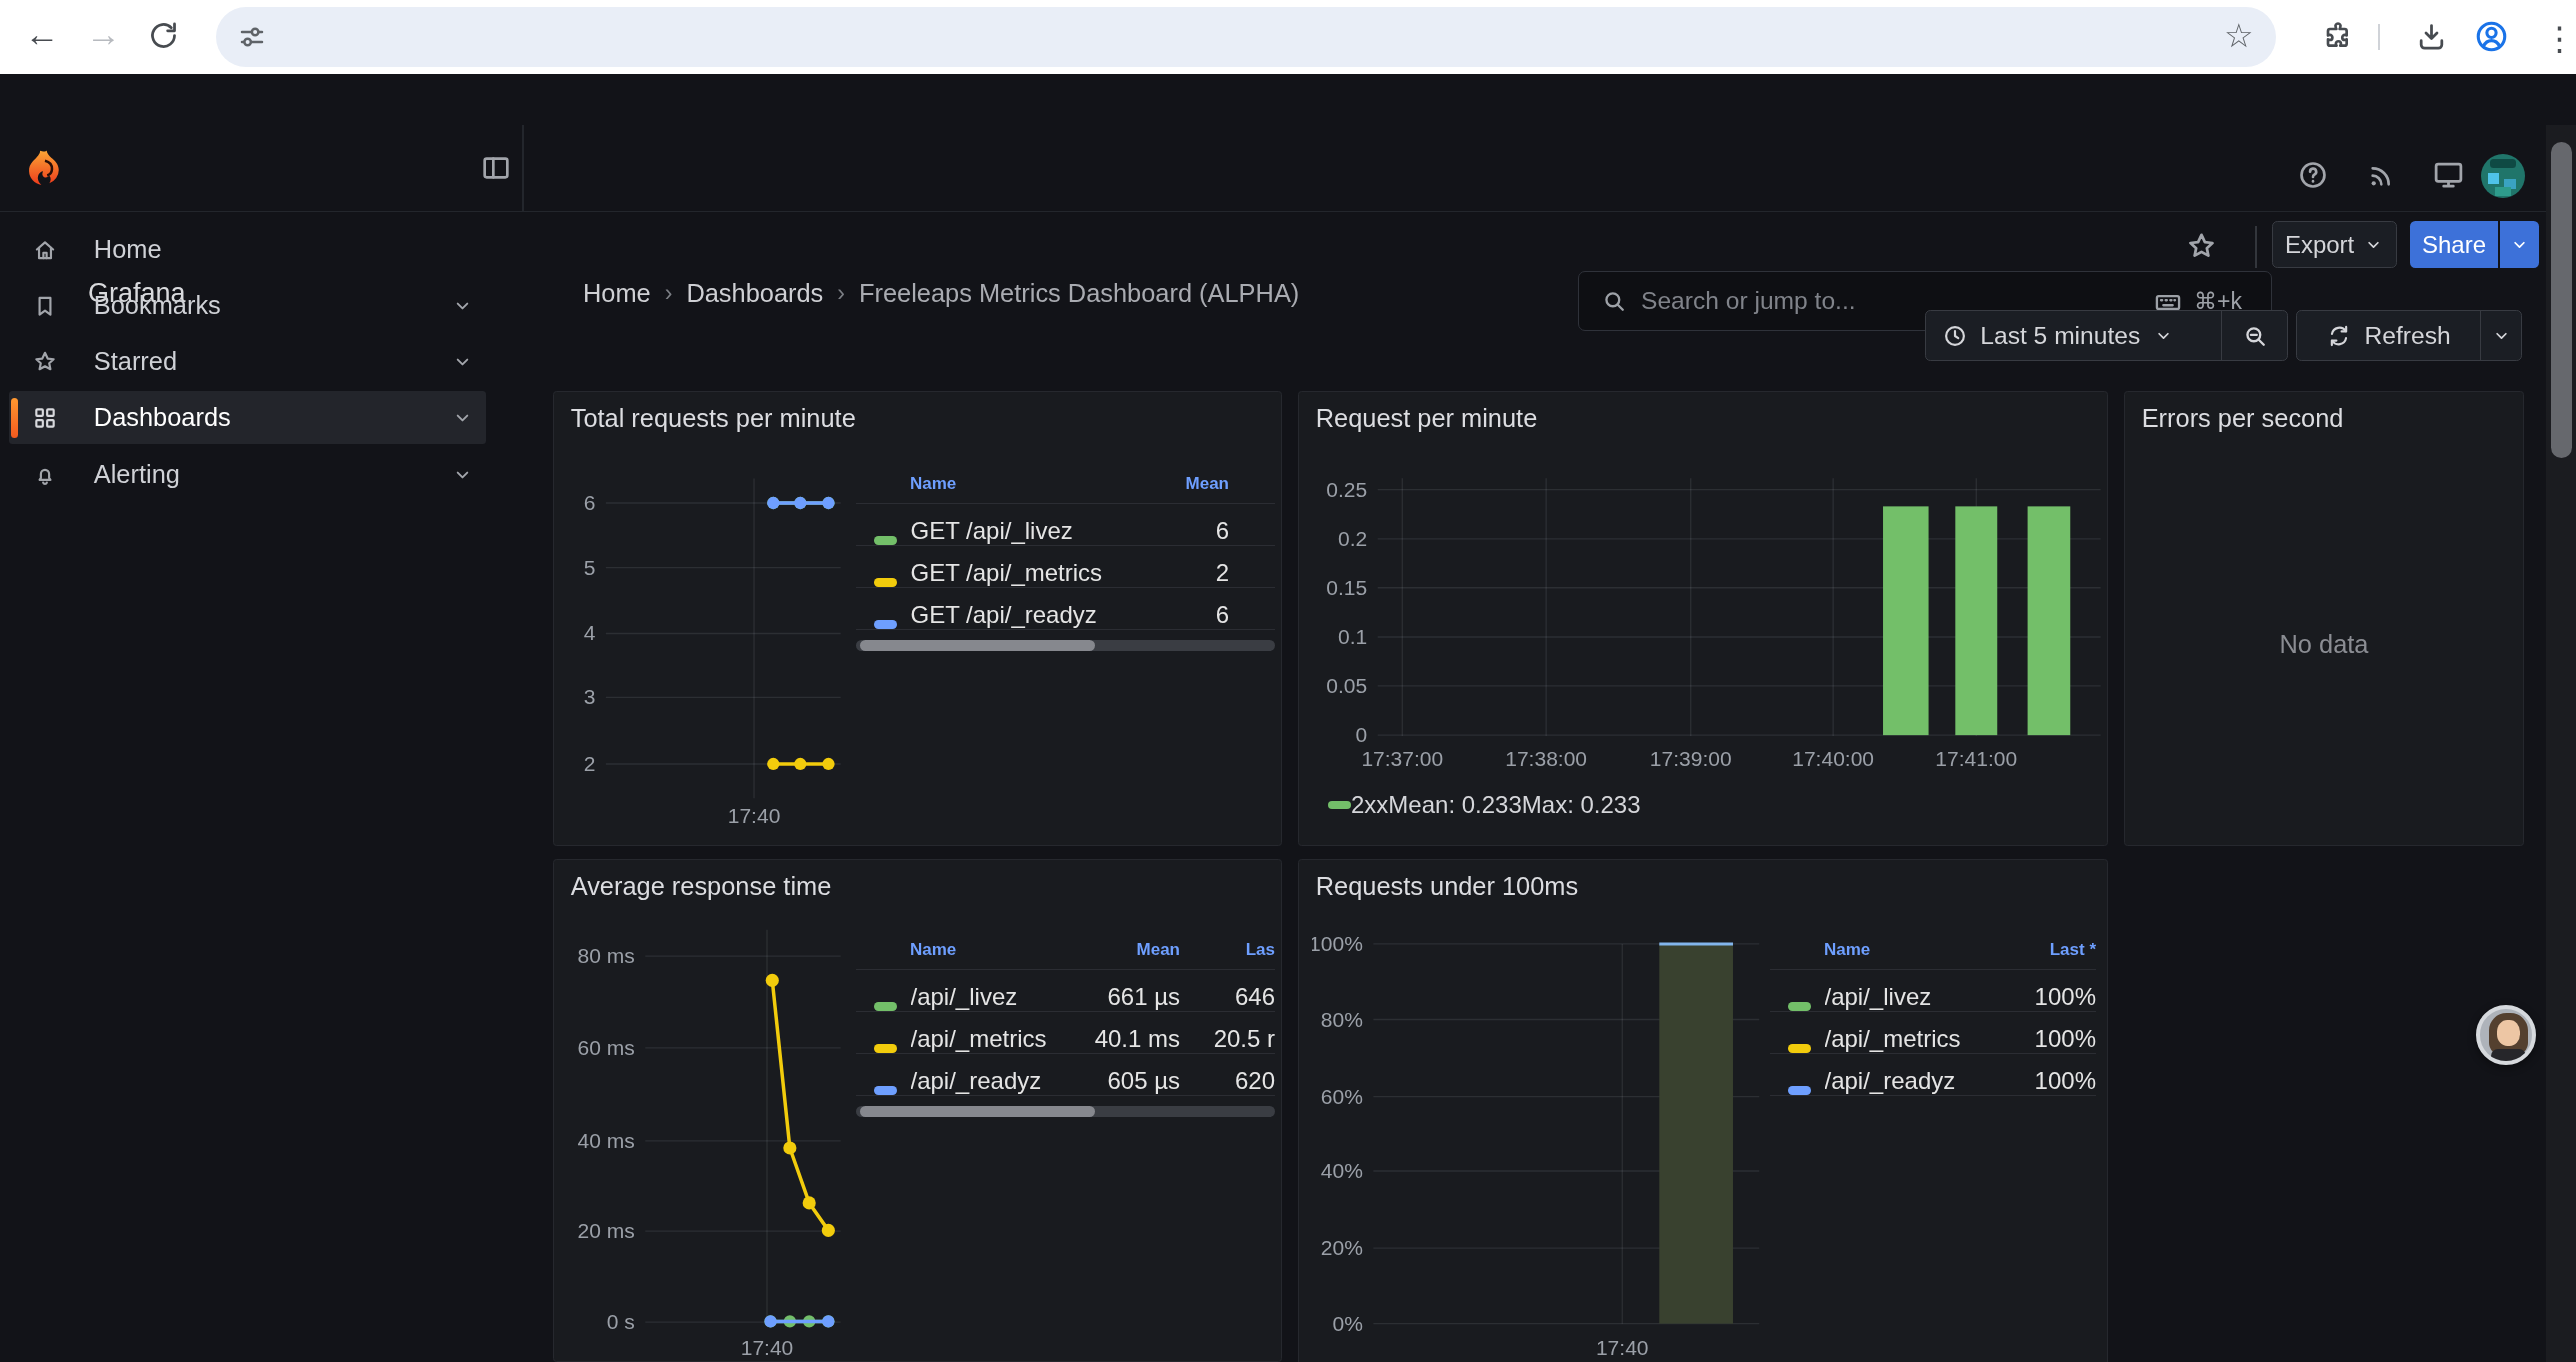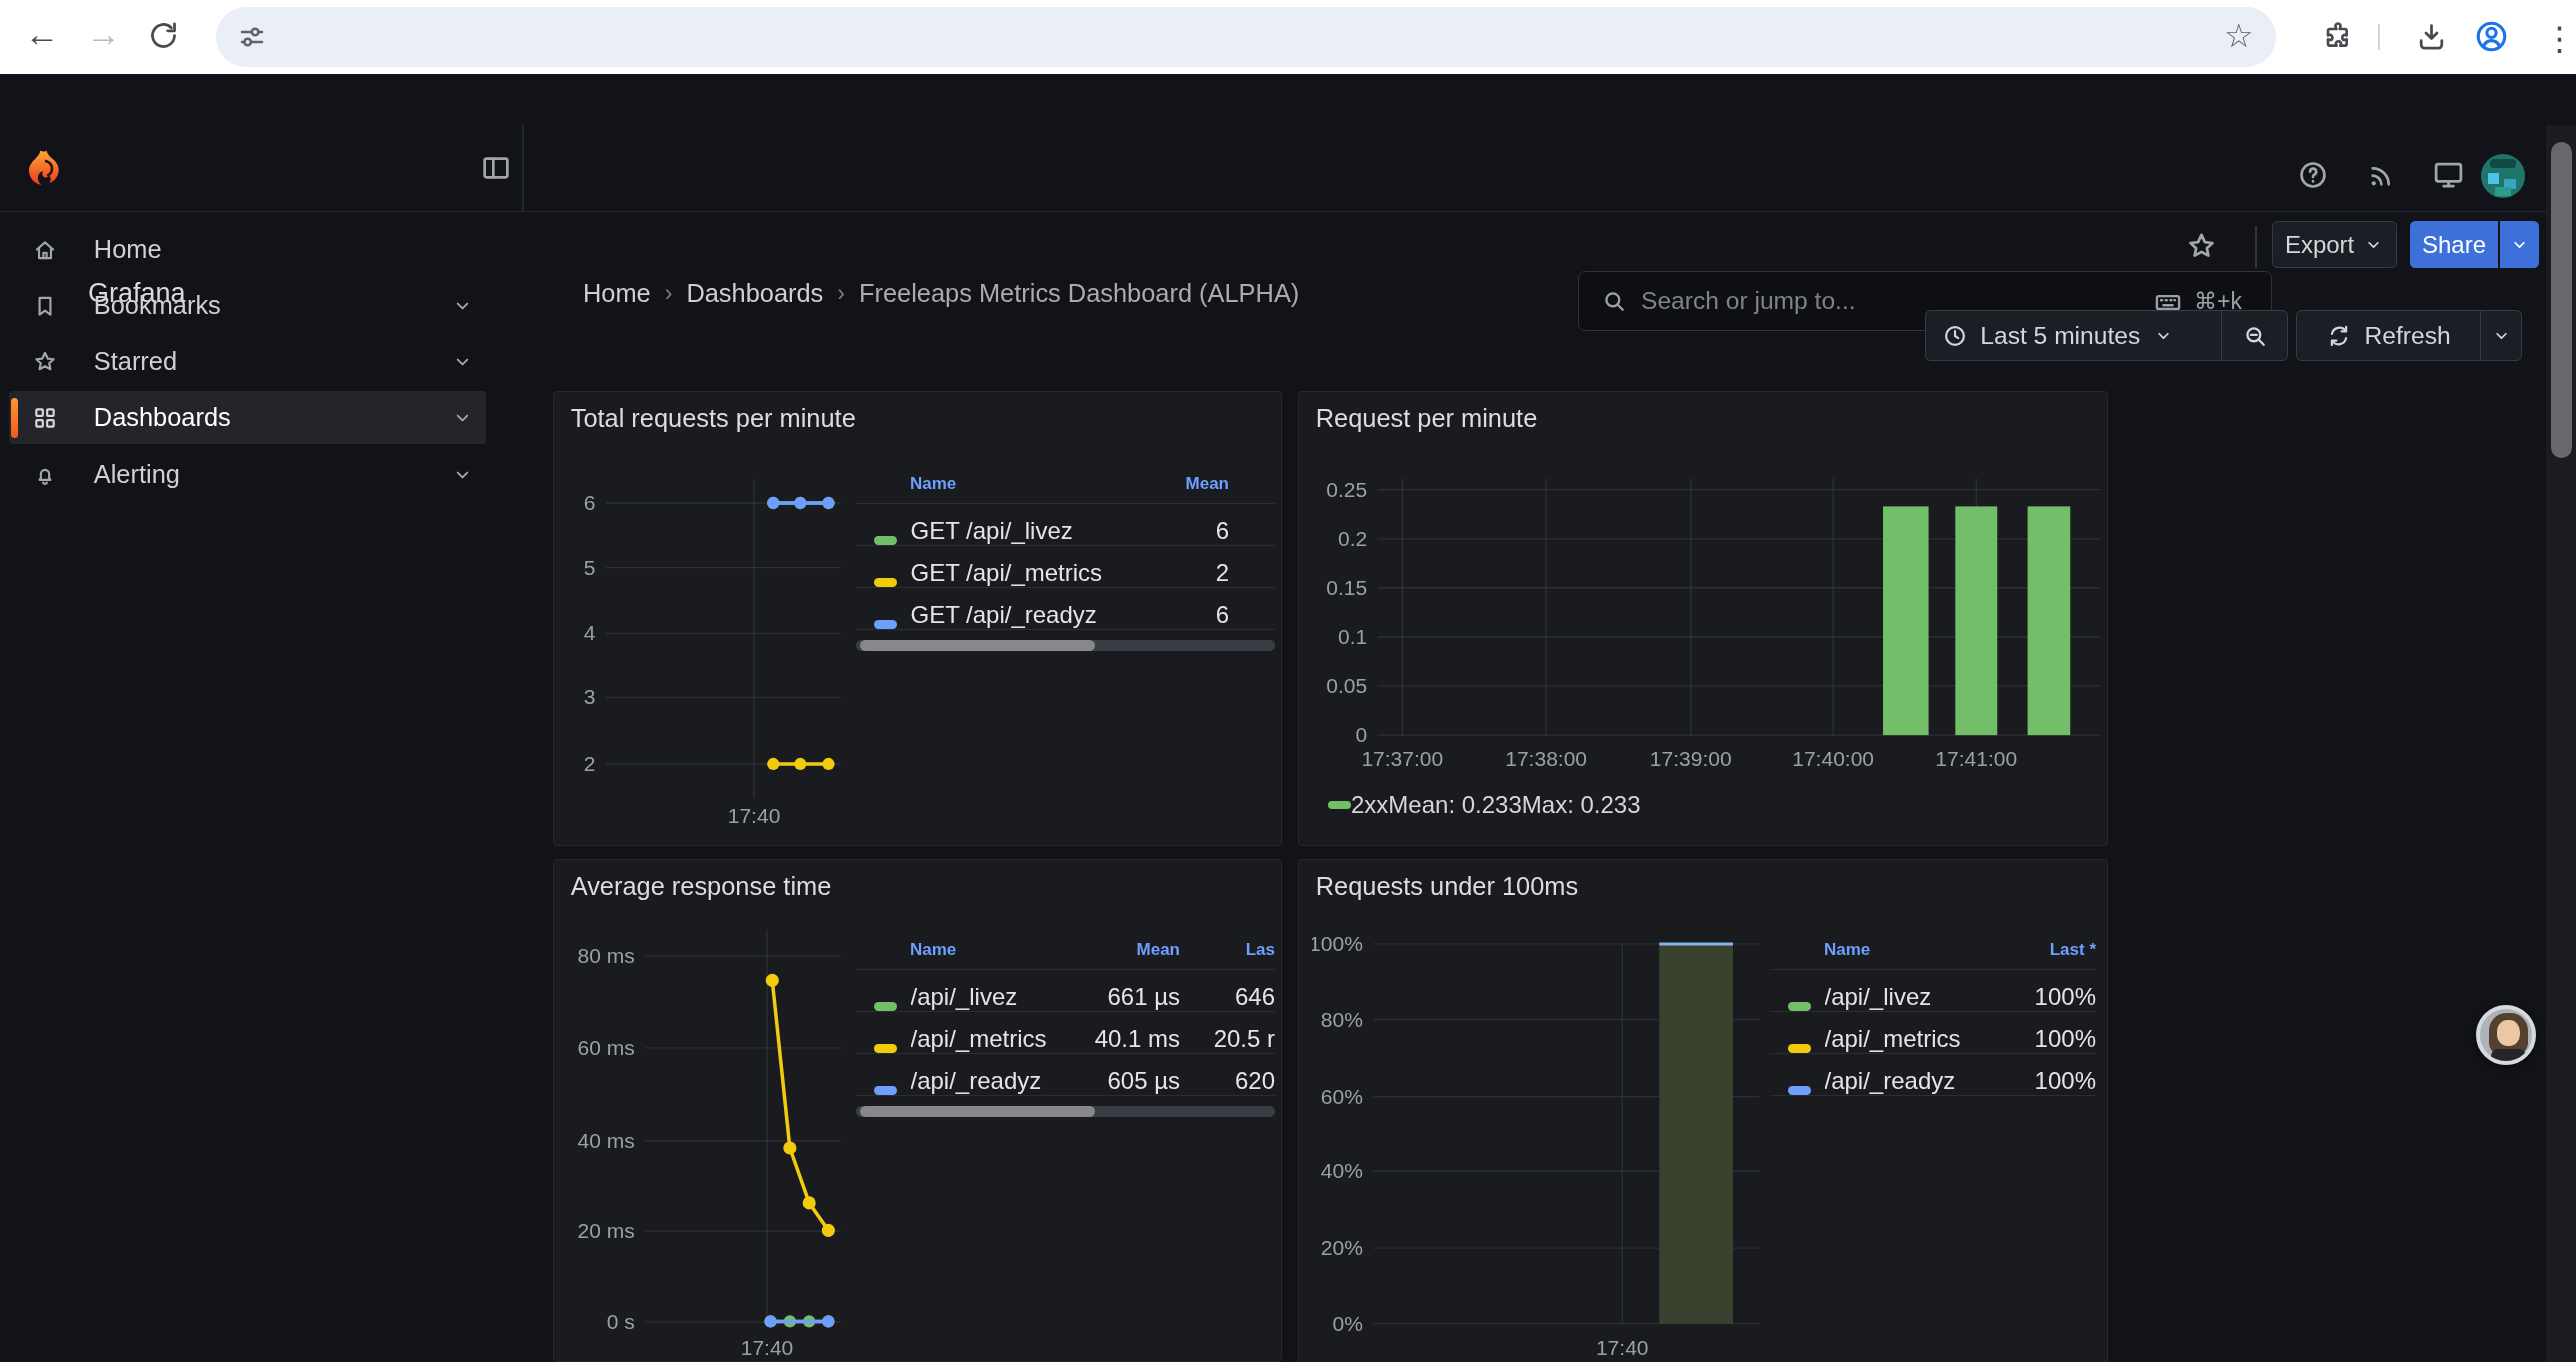--- a/index.html
+++ b/index.html
@@ -422,20 +422,24 @@
         <rect x="816.6750000000001" y="40.046" width="48.674999999999955" height="261.072" fill="#73bf69"></rect>
       </svg>
     <div class="p2-legend" style="left:29px;top:399px;">
       <span class="dash" style="margin: 0px; background: rgb(115, 191, 105);"></span>
       <span>2xx</span>
       <span>Mean: 0.233</span>
       <span>Max: 0.233</span>
     </div>
   </div>
 
+  <div class="abs panel" style="left:2124px;top:391px;width:400px;height:455px;">
+    <div class="p-title">Errors per second</div>
+    <div id="no-data">No data</div>
+  </div>
 
   <div class="abs panel" style="left:553px;top:859px;width:729px;height:503px;">
     <div class="p-title">Average response time</div>
     <svg class="chart abs" style="left:13px;top:61px;" width="281" height="438" viewBox="0 0 320 500">
         <line x1="89" x2="312" y1="40.016000000000005" y2="40.016000000000005" stroke="rgba(204,212,222,0.11)" stroke-width="1.5"></line>
         <text x="77" y="48.016000000000005" text-anchor="end">80 ms</text>
         <line x1="89" x2="312" y1="144.84799999999998" y2="144.84799999999998" stroke="rgba(204,212,222,0.11)" stroke-width="1.5"></line>
         <text x="77" y="152.84799999999998" text-anchor="end">60 ms</text>
         <line x1="89" x2="312" y1="251.024" y2="251.024" stroke="rgba(204,212,222,0.11)" stroke-width="1.5"></line>
         <text x="77" y="259.024" text-anchor="end">40 ms</text>

